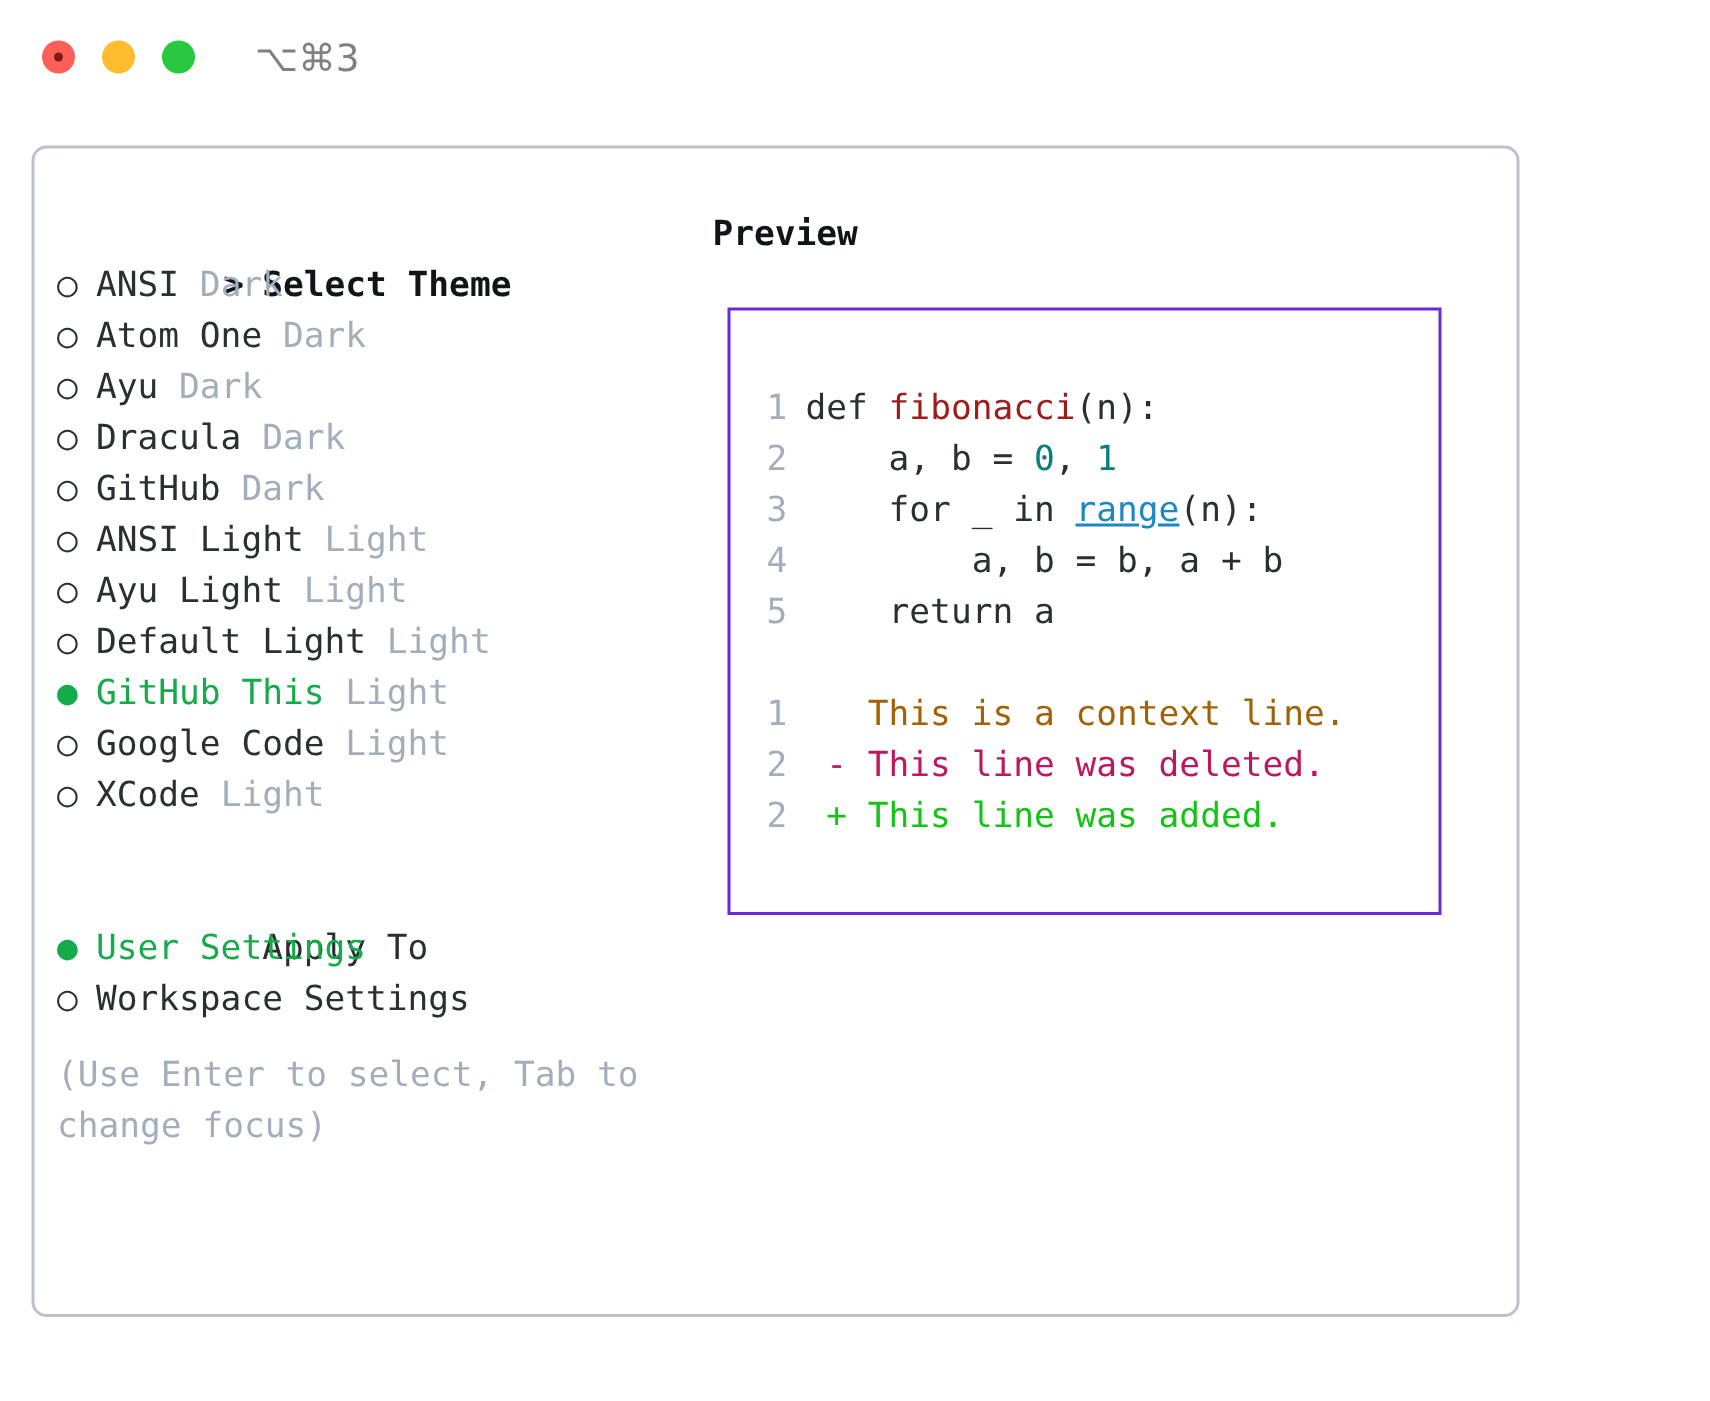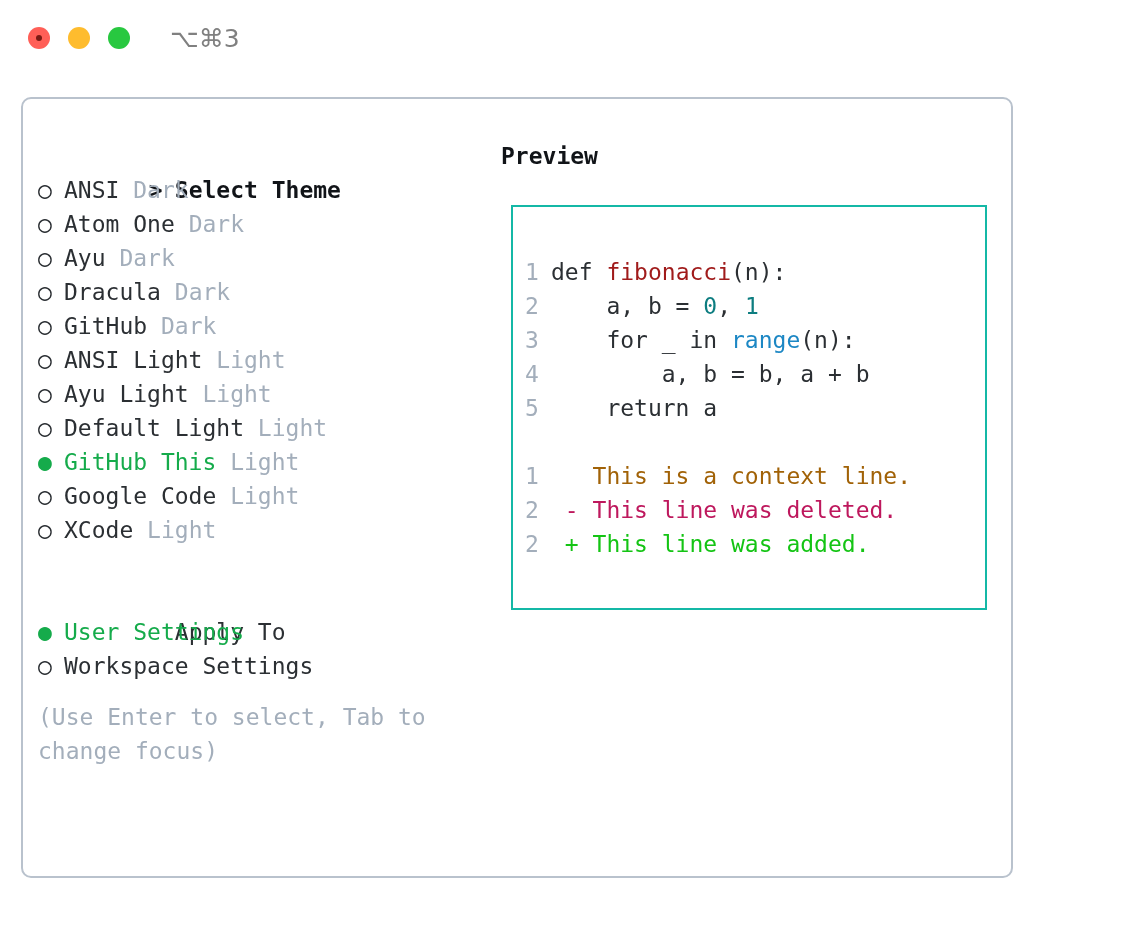--- a/index.html
+++ b/index.html
@@ -111,54 +111,54 @@
     font-size: 23px;
     line-height: 34px;
     color: #a3aebb;
     width: 410px;
     white-space: pre-wrap;
   }
 
   
   #right-col {
     position: absolute;
-    left: 478px;
+    left: 452px;
     top: 40px;
     width: 490px;
   }
   #preview-title {
     font-size: 23px;
     line-height: 34px;
     font-weight: bold;
     color: #111418;
   }
   #code-box {
     position: absolute;
     left: 10px;
     top: 66px;
     width: 476px;
     height: 405px;
-    border: 2px solid #14b8a6;
+    border: 2px solid #6d28d9;
     box-sizing: border-box;
-    padding: 48px 0 0 12px;
+    padding: 48px 0 0 24px;
   }
   .code-line {
     font-size: 23px;
     line-height: 34px;
     white-space: pre;
     color: #2b2f33;
   }
   .gutter {
     display: inline-block;
     width: 26px;
     color: #a3aebb;
   }
   .tok-fn   { color: #a01b1b; }
   .tok-num  { color: #0d7d80; }
-  .tok-call { color: #1c87c4; }
+  .tok-call { color: #1c87c4; text-decoration: underline; }
   .spacer   { height: 34px; }
   .diff-ctx { color: #a16207; }
   .diff-del { color: #be185d; }
   .diff-add { color: #14c414; }
 </style>
 </head>
 <body>
 
 <div id="window">
 

